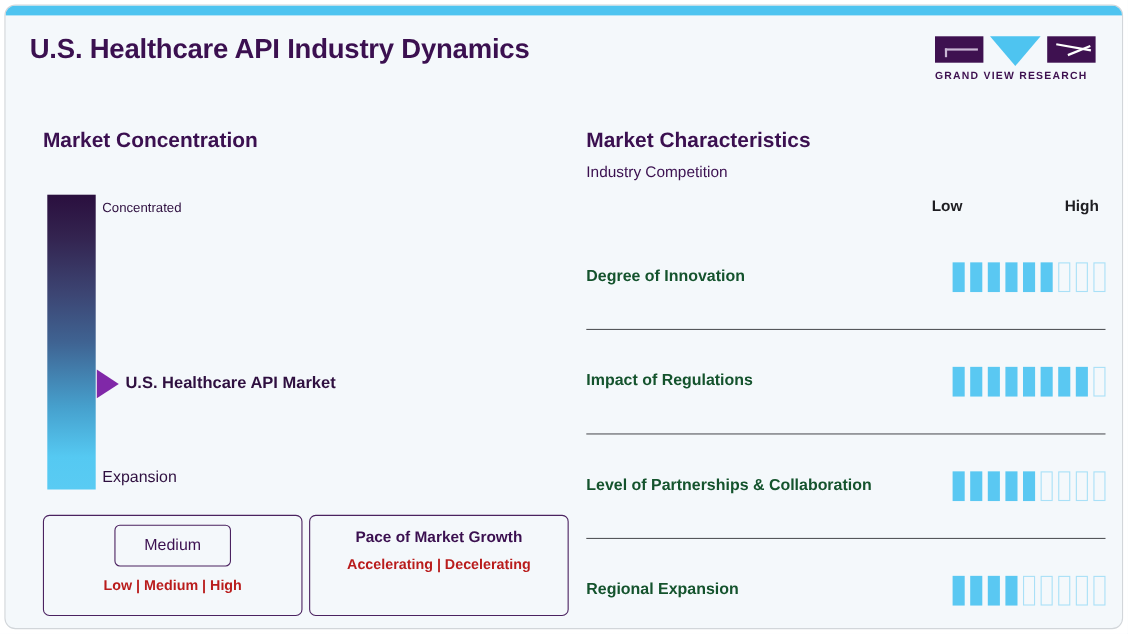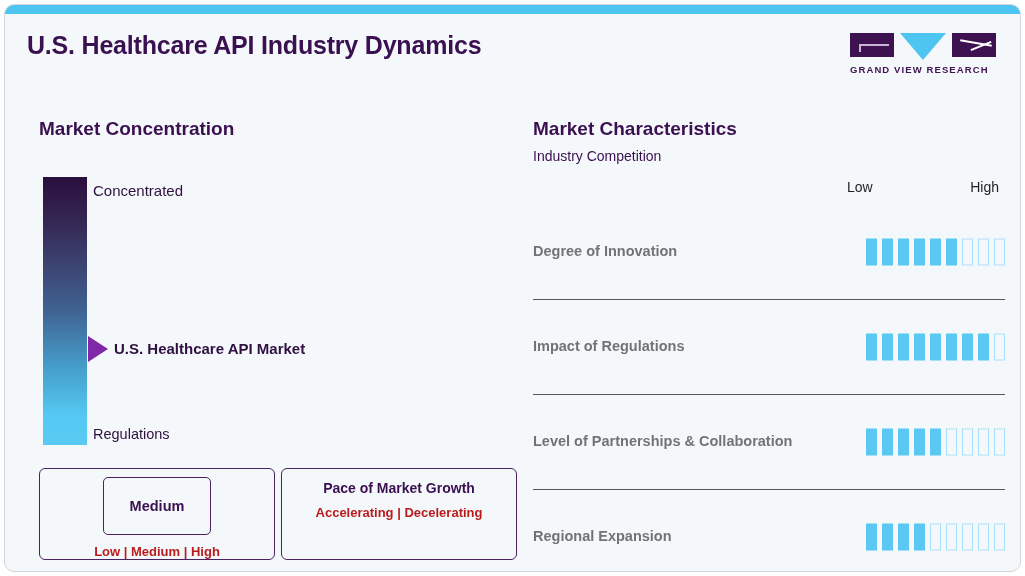--- a/index.html
+++ b/index.html
@@ -151,21 +151,21 @@
         #3c4472 33%,
         #3f6392 50%,
         #46a0cd 72%,
         #55c9f2 89%,
         #59cbf3 100%);
   }
   #label-concentrated {
     position: absolute;
     left: 88px;
     top: 82px;
-    font-size: 15px;
+    font-size: 12px;
     color: #2f1040;
   }
   #label-fragmented {
     position: absolute;
     left: 88px;
     top: 326px;
     font-size: 14.5px;
     color: #2f1040;
   }
 
@@ -204,25 +204,25 @@
 
   .stat-box-title {
     margin-top: 11px;
     font-size: 14px;
     font-weight: bold;
     color: #3b1050;
   }
   .stat-box-value {
     display: inline-block;
     margin-top: 8px;
-    padding: 20px 26px;
+    padding: 10px 26px;
     border: 1px solid #4b2260;
     border-radius: 5px;
     font-size: 14.5px;
-    font-weight: bold;
+    font-weight: normal;
     color: #3b1050;
     background: #f4f8fb;
   }
   .stat-box-options {
     margin-top: 9px;
     font-size: 13px;
     font-weight: bold;
     color: #b91c1c;
   }
 
@@ -251,21 +251,21 @@
   }
 
   #scale-legend {
     position: absolute;
     left: 322px;
     top: 79px;
     width: 152px;
     display: flex;
     justify-content: space-between;
     font-size: 14px;
-    font-weight: normal;
+    font-weight: bold;
     color: #1e1e22;
     align-items: center;
   }
 
   #characteristics-rows {
     position: absolute;
     left: 8px;
     top: 105px;
     width: 472px;
   }
@@ -274,21 +274,21 @@
     height: 94px;
     border-bottom: 1.5px solid #55575b;
   }
   .characteristic-label {
     position: absolute;
     left: 0;
     top: 50%;
     transform: translateY(-50%);
     font-size: 14.5px;
     font-weight: bold;
-    color: #737373;
+    color: #14532d;
     line-height: 1.35;
     width: 290px;
   }
   .rating-bars {
     position: absolute;
     right: 0;
     top: 50%;
     transform: translateY(-50%);
     display: flex;
     gap: 5px;
@@ -325,21 +325,21 @@
   </div>
 
   <div id="left-panel">
 
     <div id="market-concentration-heading">Market Concentration</div>
 
     <div id="concentration-gradient-bar"></div>
 
     <div id="label-concentrated">Concentrated</div>
 
-    <div id="label-fragmented">Regulations</div>
+    <div id="label-fragmented">Expansion</div>
 
     <div id="market-pointer" style="top: 235.52px;"></div>
 
     <div id="market-pointer-label" style="top: 239.52px;">U.S. Healthcare API Market</div>
 
     <div class="stat-box" id="growth-stage-box">
       <div class="stat-box-value">Medium</div>
       <div class="stat-box-options">Low | Medium | High</div>
     </div>
 

